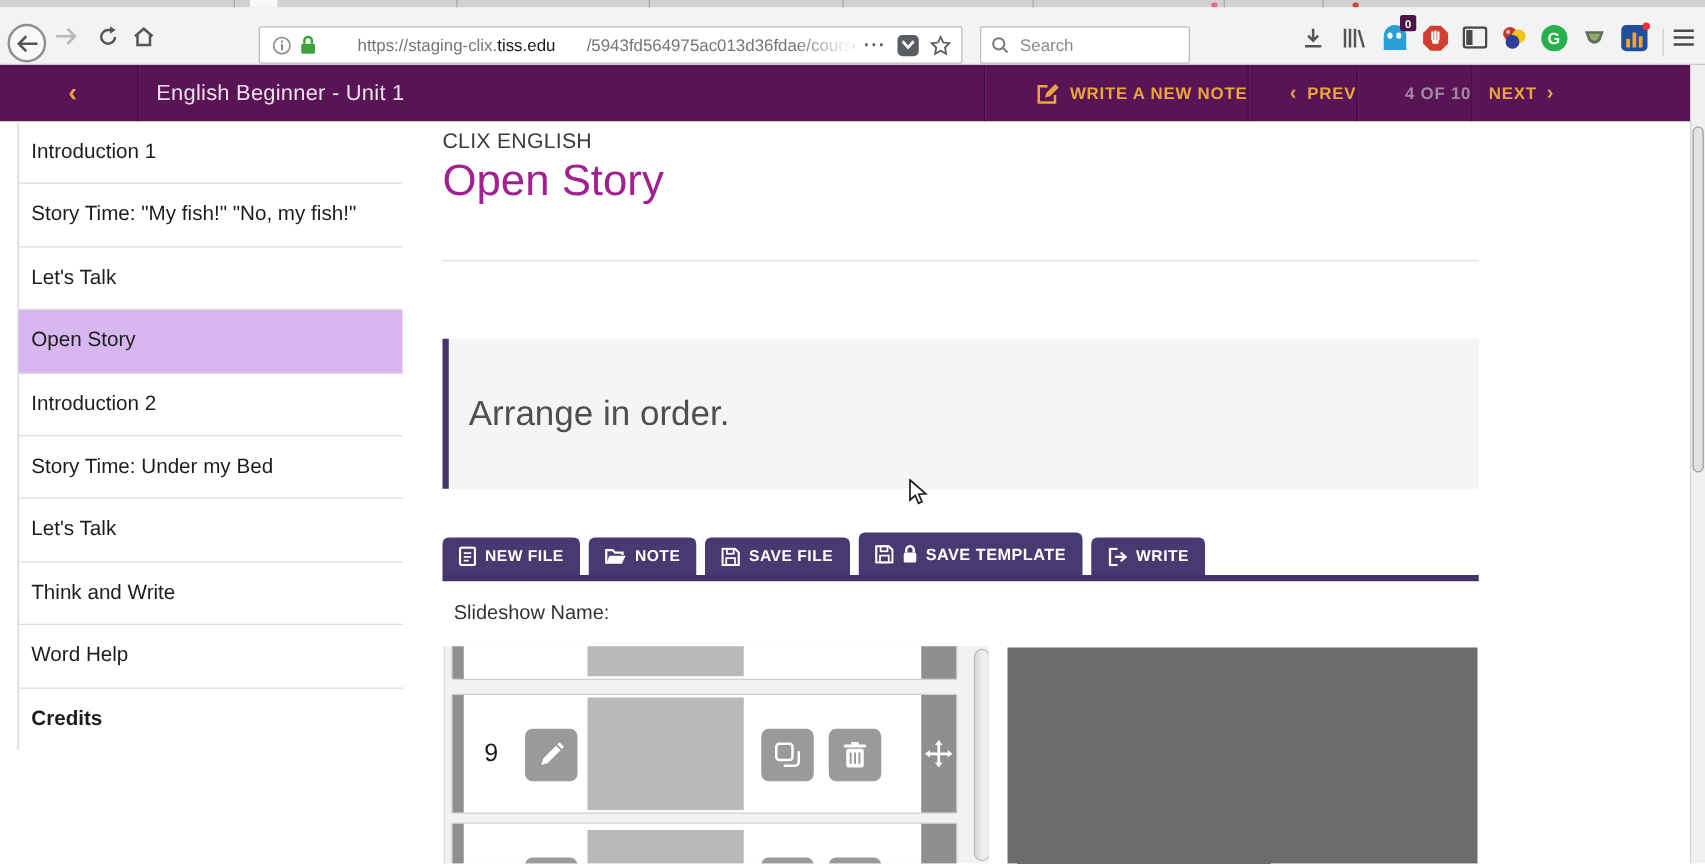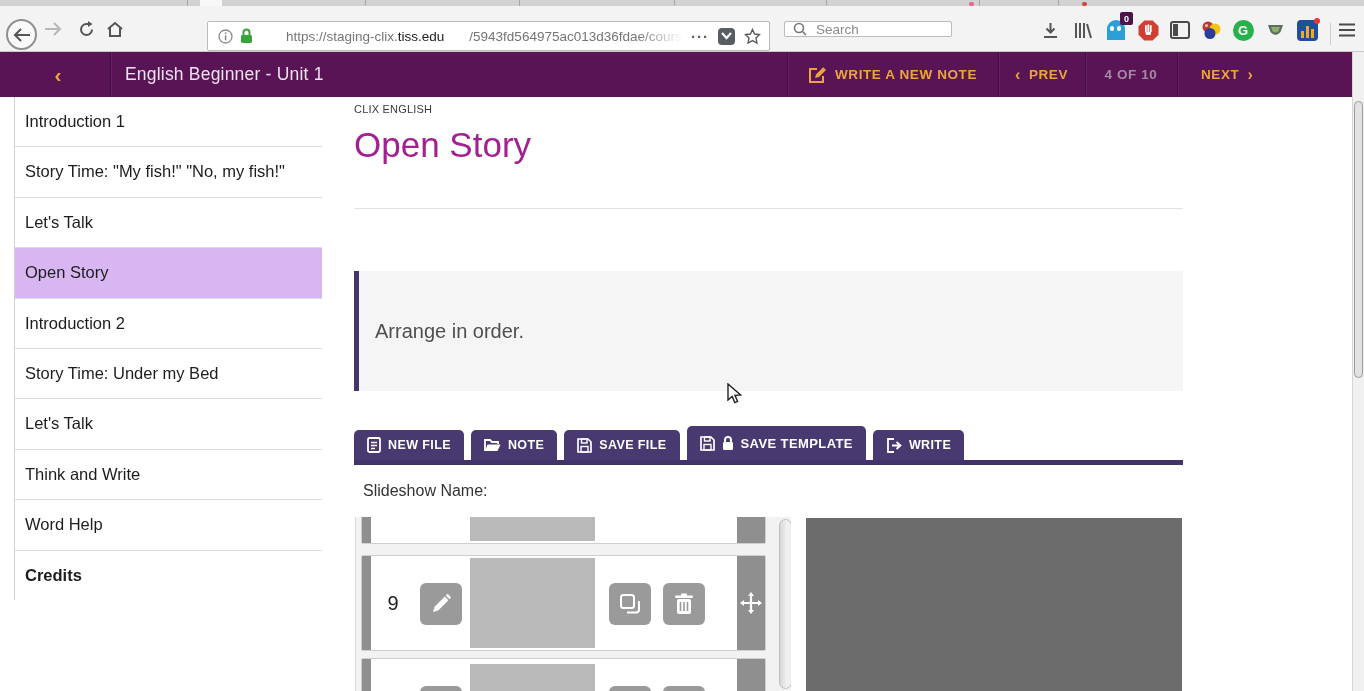--- a/index.html
+++ b/index.html
@@ -17,21 +17,21 @@
   .toolbar{position:absolute;left:0;top:6px;width:1364px;height:46px;background:#f3f3f4;border-bottom:1px solid #c9c9c9;}
   .tbtn{position:absolute;top:0;height:46px;display:flex;align-items:center;justify-content:center;color:#5a5a5a;}
   .backcircle{position:absolute;left:6px;top:13px;width:31px;height:31px;border:2px solid #8f8f8f;border-radius:50%;background:#f9f9f9;display:flex;align-items:center;justify-content:center;}
   .urlbar{position:absolute;left:207px;top:15px;width:563px;height:30px;background:#fff;border:1px solid #bbb;border-radius:2px;display:flex;align-items:center;}
   .urlbar .txt{font-size:13.5px;white-space:nowrap;overflow:hidden;position:relative;flex:1;}
   .u-gray{color:#757575;margin-left:25px;} .u-dark{color:#1b1b1b;}
   .url-fade{position:absolute;right:0;top:0;width:46px;height:100%;background:linear-gradient(90deg,rgba(255,255,255,0),#fff);}
   .url-right{display:flex;align-items:center;gap:9px;padding:0 8px;}
   .dots3{font-size:15px;font-weight:bold;color:#5a5a5a;letter-spacing:1px;}
   .pocket{width:17px;height:17px;border-radius:4px;background:#585c63;display:flex;align-items:center;justify-content:center;}
-  .searchbar{position:absolute;left:784px;top:15px;width:168px;height:16px;background:#fff;border:1px solid #bbb;border-radius:2px;display:flex;align-items:center;padding:0 8px;gap:7px;}
+  .searchbar{position:absolute;left:784px;top:15px;width:168px;height:30px;background:#fff;border:1px solid #bbb;border-radius:2px;display:flex;align-items:center;padding:0 8px;gap:7px;}
   .searchbar input{border:none;outline:none;font-size:13.5px;color:#444;width:110px;font-family:"Liberation Sans",sans-serif;background:transparent;}
   .searchbar input::placeholder{color:#8a8a8a;}
   .ext{position:absolute;top:12px;width:24px;height:24px;display:flex;align-items:center;justify-content:center;}
   .badge0{position:absolute;right:-5px;top:-6px;min-width:13px;height:13px;background:#4a1548;color:#fff;font-size:9px;font-weight:bold;
           display:flex;align-items:center;justify-content:center;border-radius:2px;padding:0 2px;}
   .ghost{width:18px;height:20px;background:#2a9fd8;border-radius:9px 9px 0 0;position:relative;}
   .ghost:after{content:"";position:absolute;bottom:-3px;left:0;width:100%;height:6px;
       background:radial-gradient(circle at 3px 0,#2a9fd8 3px,transparent 3px),radial-gradient(circle at 9px 0,#2a9fd8 3px,transparent 3px),radial-gradient(circle at 15px 0,#2a9fd8 3px,transparent 3px);}
   .ghost .eye{position:absolute;top:6px;width:4px;height:5px;background:#fff;border-radius:2px;}
   .gram{width:21px;height:21px;border-radius:50%;background:#27b14a;color:#fff;font-weight:bold;font-size:13px;display:flex;align-items:center;justify-content:center;}
@@ -39,40 +39,40 @@
   .chartext i{display:block;width:3px;background:#f5a623;}
   .chartext .reddot{position:absolute;right:-2px;top:-2px;width:6px;height:6px;border-radius:50%;background:#e33;}
   .vsep{position:absolute;left:1330px;top:17px;width:1px;height:22px;background:#ccc;}
 
   
   .appheader{position:absolute;left:0;top:52px;width:1352px;height:45px;background:#591456;color:#ece2eb;}
   .hdr-div{position:absolute;top:0;width:1px;height:45px;background:#430f41;box-shadow:1px 0 0 rgba(255,255,255,.06);}
   .hdr-back{position:absolute;left:38px;top:0;height:45px;width:40px;display:flex;align-items:center;justify-content:center;
             color:#eaa63c;font-size:21px;font-weight:bold;cursor:pointer;}
   .hdr-title{position:absolute;left:125px;top:0;height:45px;display:flex;align-items:center;font-size:17.5px;letter-spacing:.2px;}
-  .hdr-item{position:absolute;top:0;height:45px;display:flex;align-items:center;justify-content:center;gap:8px;
+  .hdr-item{position:absolute;top:0;height:45px;display:flex;align-items:center;justify-content:flex-end;gap:8px;
             color:#eaa63c;font-size:13.5px;font-weight:bold;letter-spacing:.6px;cursor:pointer;}
   .hdr-muted{color:#a489a3;cursor:default;}
   .chev{font-size:16px;font-weight:bold;}
 
   
   .sidebar{position:absolute;left:14px;top:97px;width:308px;border-left:1px solid #d2d2d2;}
   .sidebar .item{padding:11px 14px 12px 10px;font-size:16.5px;line-height:1.6;color:#1d1d1d;
                  border-bottom:1px solid #dcdcdc;cursor:pointer;}
   .sidebar .item:last-child{border-bottom:none;font-weight:bold;}
   .sidebar .item.active{background:#d8b6f1;}
 
   
   .main{position:absolute;left:354px;top:97px;width:829px;height:594px;}
-  .course-label{position:absolute;left:0;top:6px;font-size:11px;color:#3a3a3a;letter-spacing:.2px;}
+  .course-label{position:absolute;left:0;top:6px;font-size:17px;color:#3a3a3a;letter-spacing:.2px;}
   .page-title{position:absolute;left:0;top:28px;font-size:35px;color:#a2208f;font-weight:500;}
   .title-hr{position:absolute;left:0;top:111px;width:829px;height:1px;background:#e1e1e2;}
   .instruction{position:absolute;left:0;top:174px;width:829px;height:120px;background:#f5f5f6;
                border-left:5px solid #463569;display:flex;align-items:center;}
-  .instruction span{font-size:20px;color:#4f4f4f;padding-left:16px;}
+  .instruction span{font-size:28px;color:#4f4f4f;padding-left:16px;}
 
   
   .tabsrow{position:absolute;left:0;top:331px;width:829px;height:32px;display:flex;align-items:flex-end;gap:7px;}
   .etab{height:30px;background:#483a71;color:#fff;border-radius:5px 5px 0 0;display:flex;align-items:center;
         gap:7px;padding:0 13px;font-size:12.5px;font-weight:bold;letter-spacing:.4px;cursor:pointer;}
   .etab.tall{height:34px;font-size:13px;}
   .tabs-underline{position:absolute;left:0;top:363px;width:829px;height:5px;background:#42346b;}
 
   
   .namerow{position:absolute;left:9px;top:378px;height:32px;display:flex;align-items:center;}
@@ -262,21 +262,21 @@
       <span>WRITE A NEW NOTE</span>
     </div>
     <div class="hdr-div" style="left:998px"></div>
     <div class="hdr-item" style="left:998px;width:87px">
       <span class="chev">‹</span>
       <span>PREV</span>
     </div>
     <div class="hdr-div" style="left:1085px"></div>
     <div class="hdr-item hdr-muted" style="left:1085px;width:92px">4 OF 10</div>
     <div class="hdr-div" style="left:1177px"></div>
-    <div class="hdr-item" style="left:1177px;width:120px;justify-content:flex-start;padding-left:24px">
+    <div class="hdr-item" style="left:1177px;width:120px;justify-content:flex-start;padding-left:14px">
       <span>NEXT</span>
       <span class="chev">›</span>
     </div>
   </div>
 
   <div class="sidebar">
     <div class="item">Introduction 1</div>
     <div class="item">Story Time: "My fish!" "No, my fish!"</div>
     <div class="item">Let's Talk</div>
     <div class="item active">Open Story</div>

